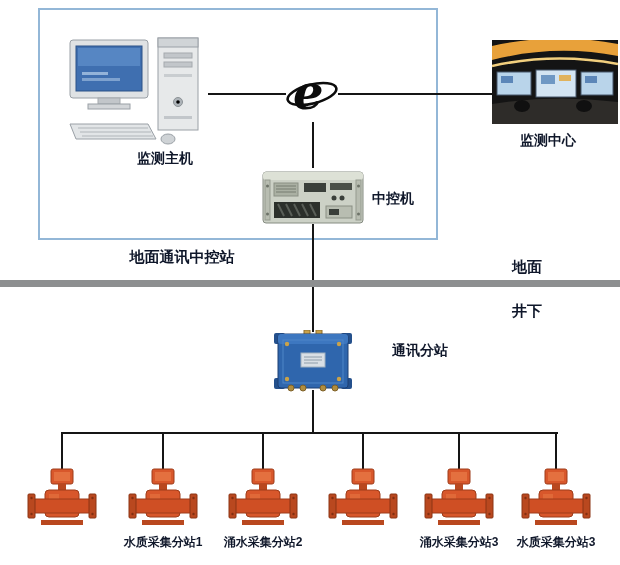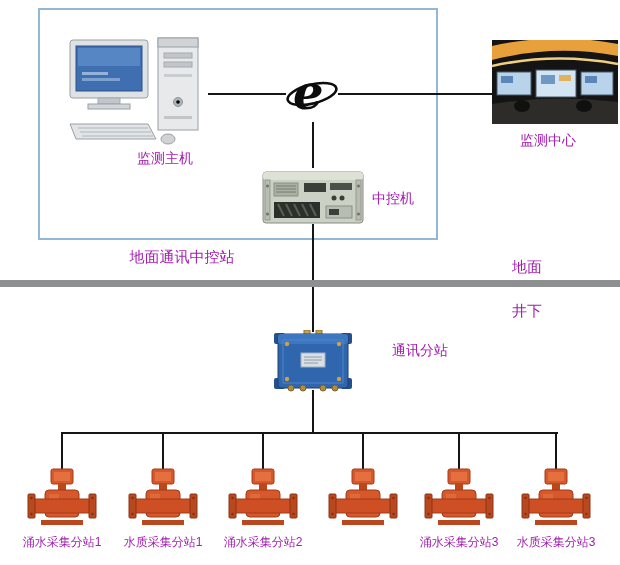--- a/index.html
+++ b/index.html
@@ -8,21 +8,21 @@
     font-family:"Liberation Sans", sans-serif;color:#111;
   }
   .group-box{
     position:absolute;left:38px;top:8px;width:396px;height:228px;
     border:2px solid #93b7d7;background:transparent;
   }
   .wire{position:absolute;background:#151515;}
   .node{position:absolute;}
   .node svg{display:block;width:100%;height:100%;}
   .lbl{
-    position:absolute;font-weight:normal;color:#a21caf;text-align:center;
+    position:absolute;font-weight:bold;color:#0f172a;text-align:center;
     white-space:nowrap;
   }
   .lbl.left{text-align:right;}
   .lbl.f15{font-size:15px;}
   .lbl.f14{font-size:14px;}
   .lbl.f12{font-size:12px;}
   .divider{position:absolute;left:0;top:280px;width:620px;height:7px;background:#8d8f90;}
   .elogo-wrap{
     position:absolute;left:286px;top:64px;width:52px;height:58px;background:#fff;
     display:flex;align-items:center;justify-content:center;
@@ -259,19 +259,18 @@
       <rect x="1" y="26" width="7" height="24" rx="1" fill="#b9481f" stroke="#8c3414"></rect>
       <rect x="62" y="26" width="7" height="24" rx="1" fill="#b9481f" stroke="#8c3414"></rect>
       <circle cx="4.5" cy="30" r="1.2" fill="#822f11"></circle>
       <circle cx="4.5" cy="46" r="1.2" fill="#822f11"></circle>
       <circle cx="65.5" cy="30" r="1.2" fill="#822f11"></circle>
       <circle cx="65.5" cy="46" r="1.2" fill="#822f11"></circle>
       <rect x="14" y="52" width="42" height="5" fill="#b9481f"></rect>
     </svg>
   </div>
 
-  <div class="lbl f12" style="left:14px;top:534px;width:96px;">涌水采集分站1</div>
   <div class="lbl f12" style="left:115px;top:534px;width:96px;">水质采集分站1</div>
   <div class="lbl f12" style="left:215px;top:534px;width:96px;">涌水采集分站2</div>
   <div class="lbl f12" style="left:411px;top:534px;width:96px;">涌水采集分站3</div>
   <div class="lbl f12" style="left:508px;top:534px;width:96px;">水质采集分站3</div>
 
 </div>
 
 </body></html>

